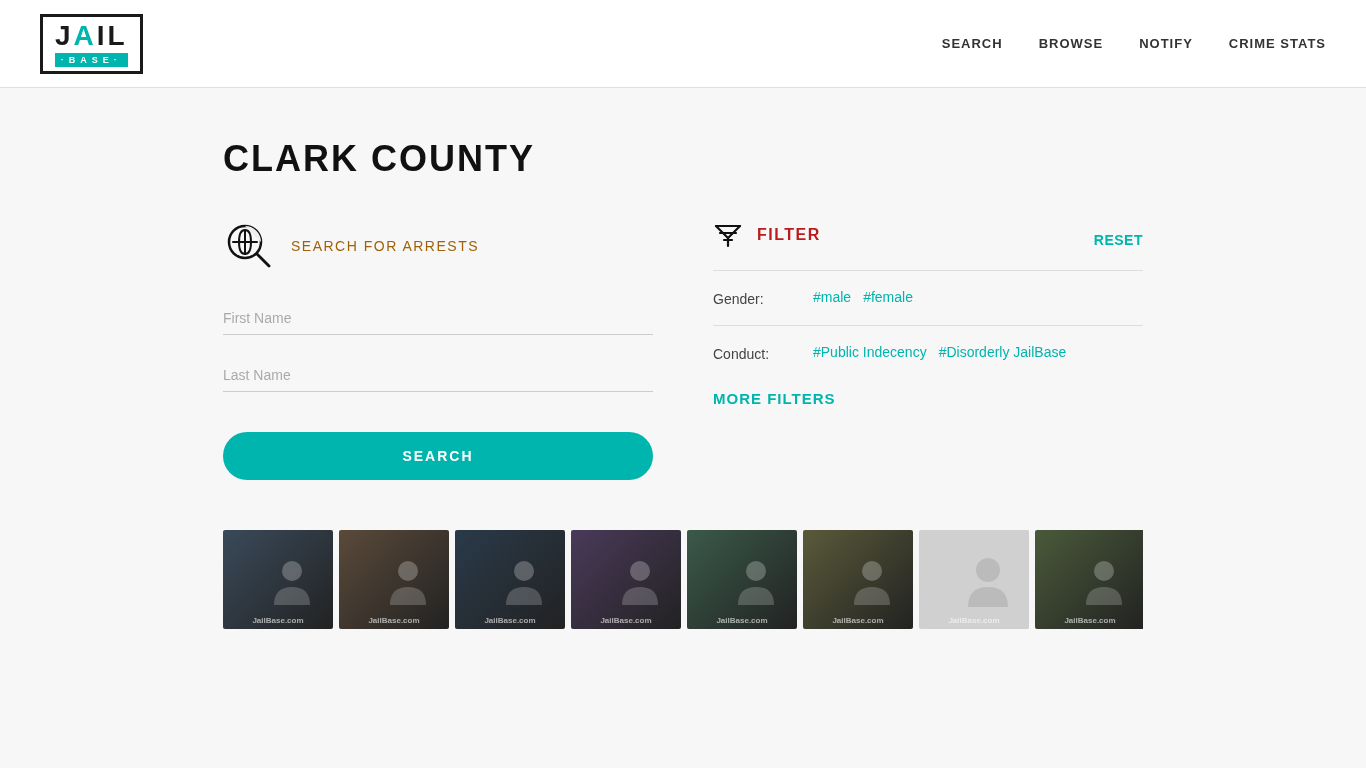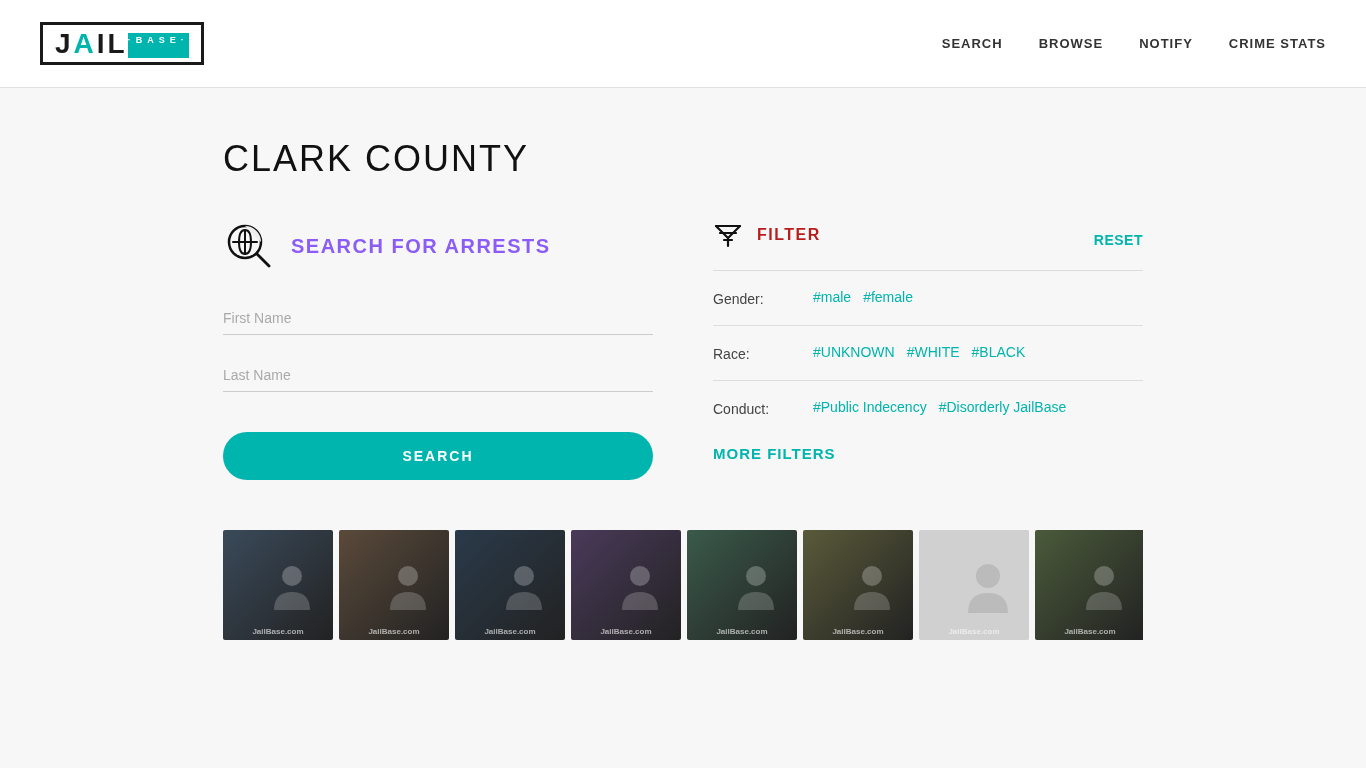--- a/index.html
+++ b/index.html
@@ -42,21 +42,21 @@
       gap: 8px;
       text-transform: uppercase;
     }
     .download-btn .icons { display: flex; gap: 6px; font-size: 14px; }
 
     
     .main { max-width: 1000px; margin: 0 auto; padding: 50px 40px 0 40px; }
 
     .county-title {
       font-size: 36px;
-      font-weight: 400;
+      font-weight: 700;
       letter-spacing: 2px;
       color: #111;
       margin-bottom: 40px;
       text-transform: uppercase;
     }
 
     .content-grid {
       display: grid;
       grid-template-columns: 1fr 1fr;
       gap: 60px;
@@ -75,24 +75,24 @@
       width: 52px;
       height: 52px;
       position: relative;
       flex-shrink: 0;
     }
     .search-icon-svg {
       width: 52px;
       height: 52px;
     }
     .search-label {
-      font-size: 20px;
-      font-weight: 700;
+      font-size: 14px;
+      font-weight: 400;
       letter-spacing: 1.5px;
-      color: #8b5cf6;
+      color: #a16207;
       text-transform: uppercase;
     }
 
     .input-group { margin-bottom: 24px; }
     .input-group input {
       width: 100%;
       border: none;
       border-bottom: 1.5px solid #ccc;
       font-size: 14px;
       padding: 8px 0;
@@ -192,21 +192,21 @@
 
     
     .mugshots-strip {
       display: flex;
       gap: 6px;
       margin-top: 50px;
       overflow: hidden;
     }
     .mug-thumb {
       width: 110px;
-      height: 110px;
+      height: 99px;
       background: #ccc;
       flex-shrink: 0;
       position: relative;
       overflow: hidden;
       border-radius: 2px;
       padding-left: 28px;
     }
     .mug-thumb-inner {
       width: 100%;
       height: 100%;
@@ -224,20 +224,21 @@
       left: 0; right: 0;
       text-align: center;
       font-size: 8px;
       color: rgba(255,255,255,0.6);
       font-weight: bold;
     }
 
     
     .logo-block {
       display: flex;
+      flex-direction: column;
       border: 3px solid #1a1a1a;
       padding: 5px 12px 4px 12px;
       cursor: pointer;
     }
     .logo-jail {
       font-size: 28px;
       font-weight: 900;
       letter-spacing: 3px;
       color: #1a1a1a;
       line-height: 1;
@@ -323,28 +324,20 @@
       
       <div class="filter-row">
         <span class="filter-row-label">Gender:</span>
         <div class="filter-tags">
           <span class="filter-tag">#male</span>
           <span class="filter-tag">#female</span>
         </div>
       </div>
 
       
-      <div class="filter-row">
-        <span class="filter-row-label">Race:</span>
-        <div class="filter-tags">
-          <span class="filter-tag">#UNKNOWN</span>
-          <span class="filter-tag">#WHITE</span>
-          <span class="filter-tag">#BLACK</span>
-        </div>
-      </div>
 
       
       <div class="filter-row">
         <span class="filter-row-label">Conduct:</span>
         <div class="filter-tags">
           <span class="filter-tag">#Public Indecency</span>
           <span class="filter-tag">#Disorderly JailBase</span>
         </div>
       </div>
 

